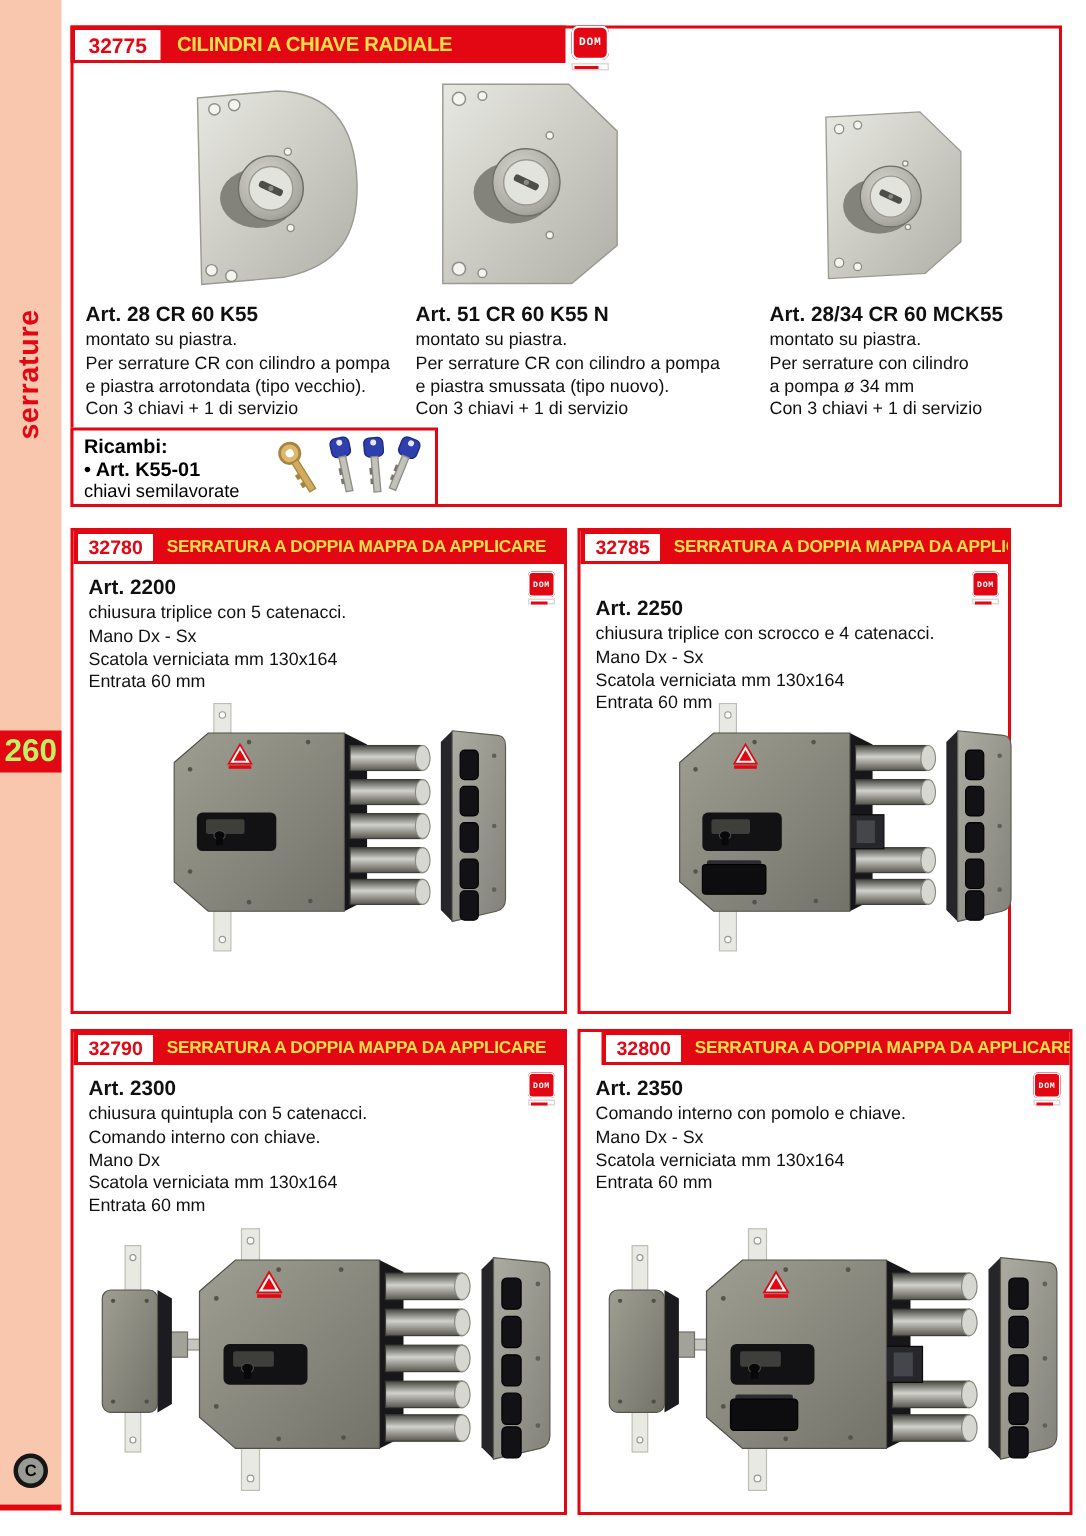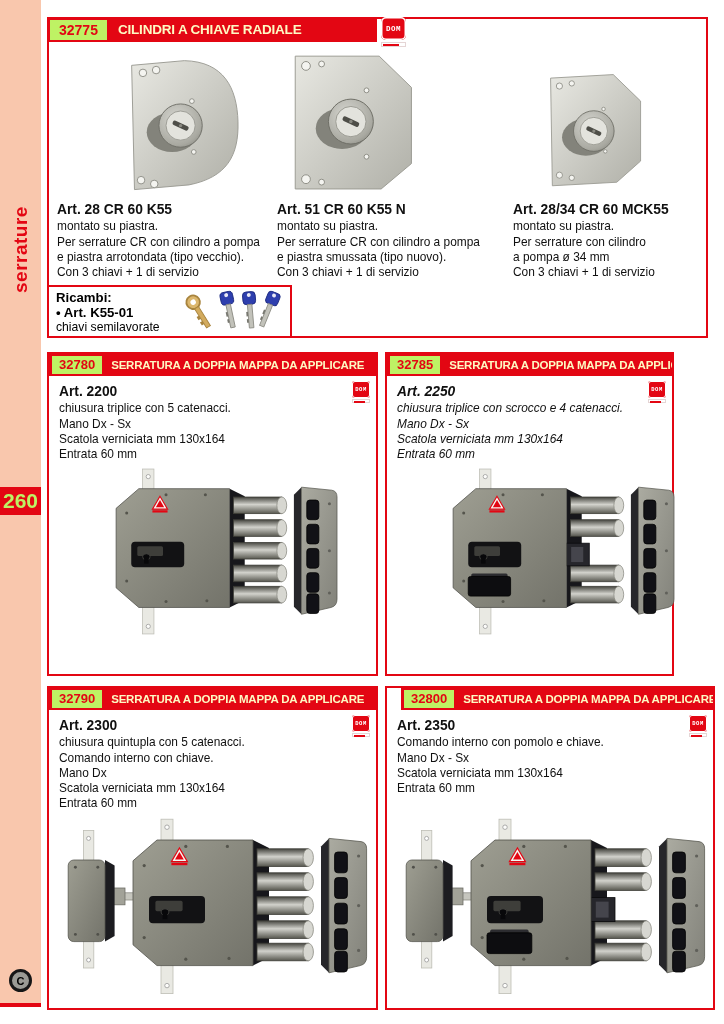--- a/index.html
+++ b/index.html
@@ -16,23 +16,23 @@
   .page-badge { position:absolute; left:0; top:487px; width:41px; height:28px; background:var(--red);
     color:#bef264; font-weight:bold; font-size:21px; display:flex; align-items:center; justify-content:center; }
   .c-logo { position:absolute; left:9px; top:969px; width:23px; height:23px; border-radius:50%;
     background:#9a9a94; border:3px solid #161616; color:#000; font-weight:bold; font-size:11px;
     display:flex; align-items:center; justify-content:center; }
   .side-bottom-bar { position:absolute; left:0; top:1003px; width:41px; height:4px; background:var(--red); }
 
   
   .sec { position:absolute; border:2px solid var(--red); background:#fff; }
   .sechead { height:22px; background:var(--red); display:flex; align-items:center; overflow:hidden; }
-  .sechead .code { background:#bef264; color:var(--red); font-weight:bold; font-size:13px;
+  .sechead .code { background:#ffffff; color:var(--red); font-weight:bold; font-size:13px;
     padding:1px 7px; margin-left:3px; line-height:16px; }
-  .sechead .stitle { color:#fef9c3; font-weight:bold; font-size:11.5px; margin-left:9px;
+  .sechead .stitle { color:#fde047; font-weight:bold; font-size:11.5px; margin-left:9px;
     letter-spacing:-0.2px; white-space:nowrap; }
   .sechead.top { position:absolute; top:-2px; left:-2px; width:330px; height:25px; }
   .sechead.top .code { font-size:14px; padding:2px 9px; }
   .sechead.top .stitle { font-size:13.5px; margin-left:11px; }
 
   
   .desc { position:absolute; font-size:11.9px; line-height:15.3px; color:#101010; white-space:nowrap; }
   .desc .art { font-weight:bold; font-size:13.8px; margin-bottom:2px; }
 
   
@@ -283,21 +283,21 @@
           <circle cx="307" cy="168" r="2" fill="#60605a"></circle>
         </svg>
       </div>
   </div>
 
   <div class="sec" style="left:385px; top:352px; width:289px; height:324px;">
     <div class="sechead">
       <span class="code">32785</span>
       <span class="stitle">SERRATURA A DOPPIA MAPPA DA APPLICARE</span>
     </div>
-    <div class="desc" style="left:10px; top:30px;font-style:italic;">
+    <div class="desc" style="left:10px; top:44px;">
       <div class="art">Art. 2250</div>
       <div>
           <div>chiusura triplice con scrocco e 4 catenacci.</div>
           <div>Mano Dx - Sx</div>
           <div>Scatola verniciata mm 130x164</div>
           <div>Entrata 60 mm</div>
         </div>
     </div>
     <div class="domlogo sm" style="right:6px; top:27px;">
       <div class="sq">DOM</div>

